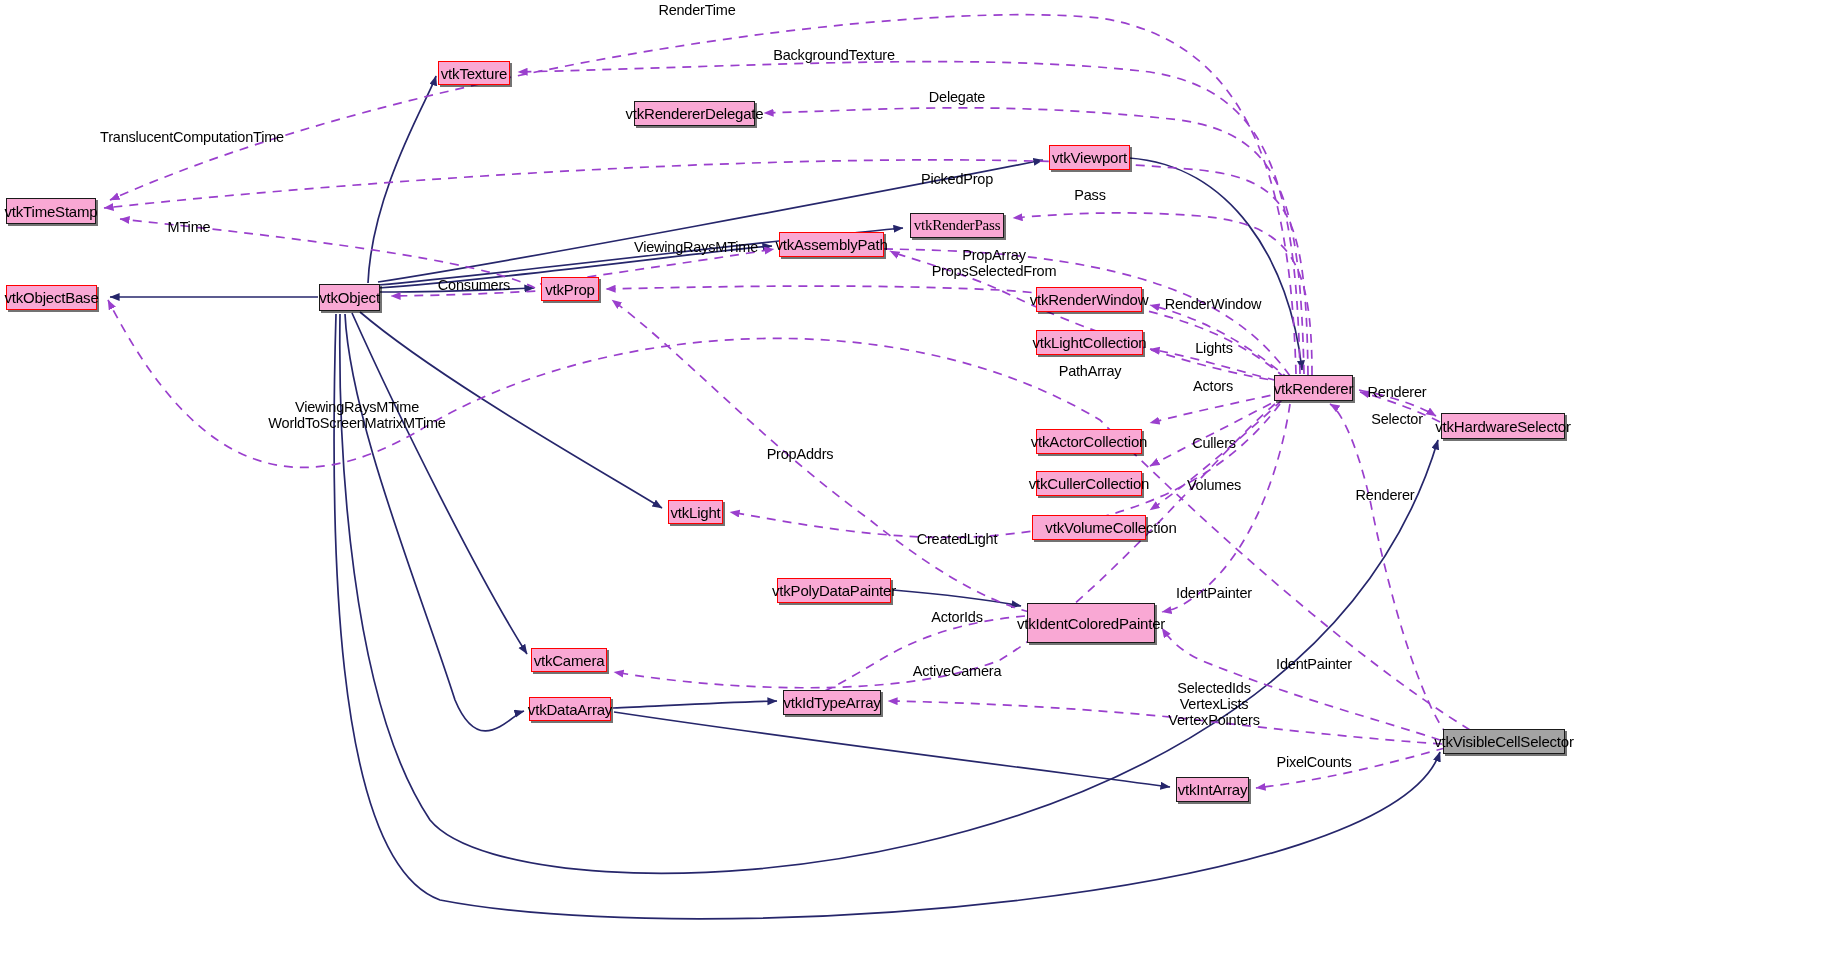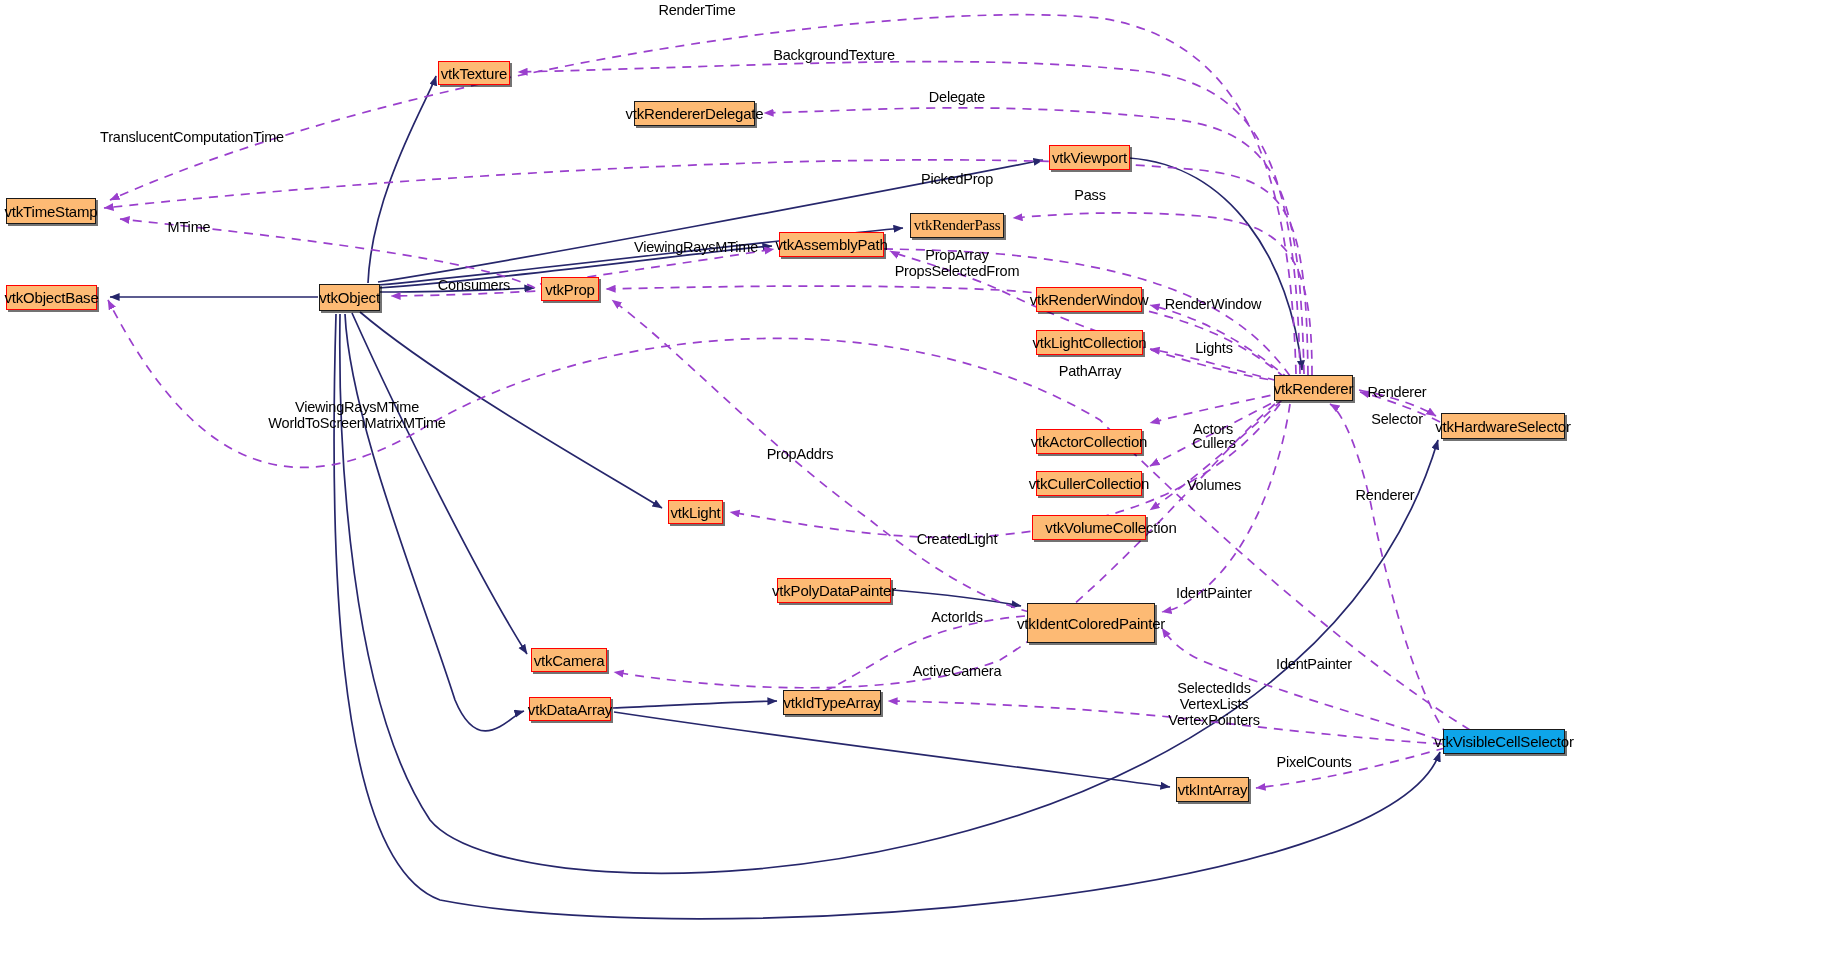--- a/index.html
+++ b/index.html
@@ -1,25 +1,25 @@
 <!DOCTYPE html>
 <html><head>
 <meta charset="utf-8">
 <title>Collaboration Diagram</title>
 <style>
   html,body{margin:0;padding:0;background:#ffffff;}
   body{font-family:"Liberation Sans","DejaVu Sans",sans-serif;}
   #canvas{position:relative;width:1821px;height:979px;background:#fff;overflow:hidden;}
   #edges{position:absolute;left:0;top:0;width:1821px;height:979px;}
   .node{position:absolute;box-sizing:border-box;display:flex;align-items:center;justify-content:center;
-        background:#fdba74;font-size:15px;color:#000;white-space:nowrap;line-height:1;
+        background:#f9a8d4;font-size:15px;color:#000;white-space:nowrap;line-height:1;
         letter-spacing:-0.2px;}
   .node.red{border:1.6px solid #ff0000;box-shadow:2px 2px 0 0 rgba(0,0,0,0.55);}
   .node.black{border:1.6px solid #1a1a1a;box-shadow:2px 2px 0 0 rgba(0,0,0,0.55);}
-  .node.focus{border:1.6px solid #1a1a1a;background:#0ea5e9;box-shadow:2px 2px 0 0 rgba(0,0,0,0.55);}
+  .node.focus{border:1.6px solid #1a1a1a;background:#a3a3a3;box-shadow:2px 2px 0 0 rgba(0,0,0,0.55);}
   .elabel{position:absolute;font-size:14.5px;color:#000;white-space:pre;line-height:1.12;
           letter-spacing:-0.2px;text-align:center;transform:translateX(-50%);}
 </style>
 </head>
 <body>
 
 <div id="canvas">
 
   <svg id="edges" viewBox="0 0 1821 979" xmlns="http://www.w3.org/2000/svg">
     <defs>
@@ -157,30 +157,30 @@
     </div>
   <div id="labels-layer">
       <div class="elabel" style="left: 697px; top: 2px;">RenderTime</div>
       <div class="elabel" style="left: 834px; top: 47px;">BackgroundTexture</div>
       <div class="elabel" style="left: 957px; top: 89px;">Delegate</div>
       <div class="elabel" style="left: 192px; top: 129px;">TranslucentComputationTime</div>
       <div class="elabel" style="left: 957px; top: 171px;">PickedProp</div>
       <div class="elabel" style="left: 1090px; top: 187px;">Pass</div>
       <div class="elabel" style="left: 189px; top: 219px;">MTime</div>
       <div class="elabel" style="left: 696px; top: 239px;">ViewingRaysMTime</div>
-      <div class="elabel" style="left: 957px; top: 247px;">PropArray
+      <div class="elabel" style="left: 994px; top: 247px;">PropArray
 PropsSelectedFrom</div>
       <div class="elabel" style="left: 474px; top: 277px;">Consumers</div>
       <div class="elabel" style="left: 1213px; top: 296px;">RenderWindow</div>
       <div class="elabel" style="left: 1214px; top: 340px;">Lights</div>
       <div class="elabel" style="left: 1090px; top: 363px;">PathArray</div>
       <div class="elabel" style="left: 1397px; top: 384px;">Renderer</div>
       <div class="elabel" style="left: 357px; top: 399px;">ViewingRaysMTime
 WorldToScreenMatrixMTime</div>
-      <div class="elabel" style="left: 1213px; top: 421px; text-align: right;">Actors</div>
+      <div class="elabel" style="left: 1213px; top: 378px; text-align: right;">Actors</div>
       <div class="elabel" style="left: 1397px; top: 411px;">Selector</div>
       <div class="elabel" style="left: 1214px; top: 435px;">Cullers</div>
       <div class="elabel" style="left: 800px; top: 446px;">PropAddrs</div>
       <div class="elabel" style="left: 1214px; top: 477px;">Volumes</div>
       <div class="elabel" style="left: 1385px; top: 487px;">Renderer</div>
       <div class="elabel" style="left: 957px; top: 531px;">CreatedLight</div>
       <div class="elabel" style="left: 1214px; top: 585px;">IdentPainter</div>
       <div class="elabel" style="left: 957px; top: 609px;">ActorIds</div>
       <div class="elabel" style="left: 1314px; top: 656px;">IdentPainter</div>
       <div class="elabel" style="left: 957px; top: 663px;">ActiveCamera</div>

